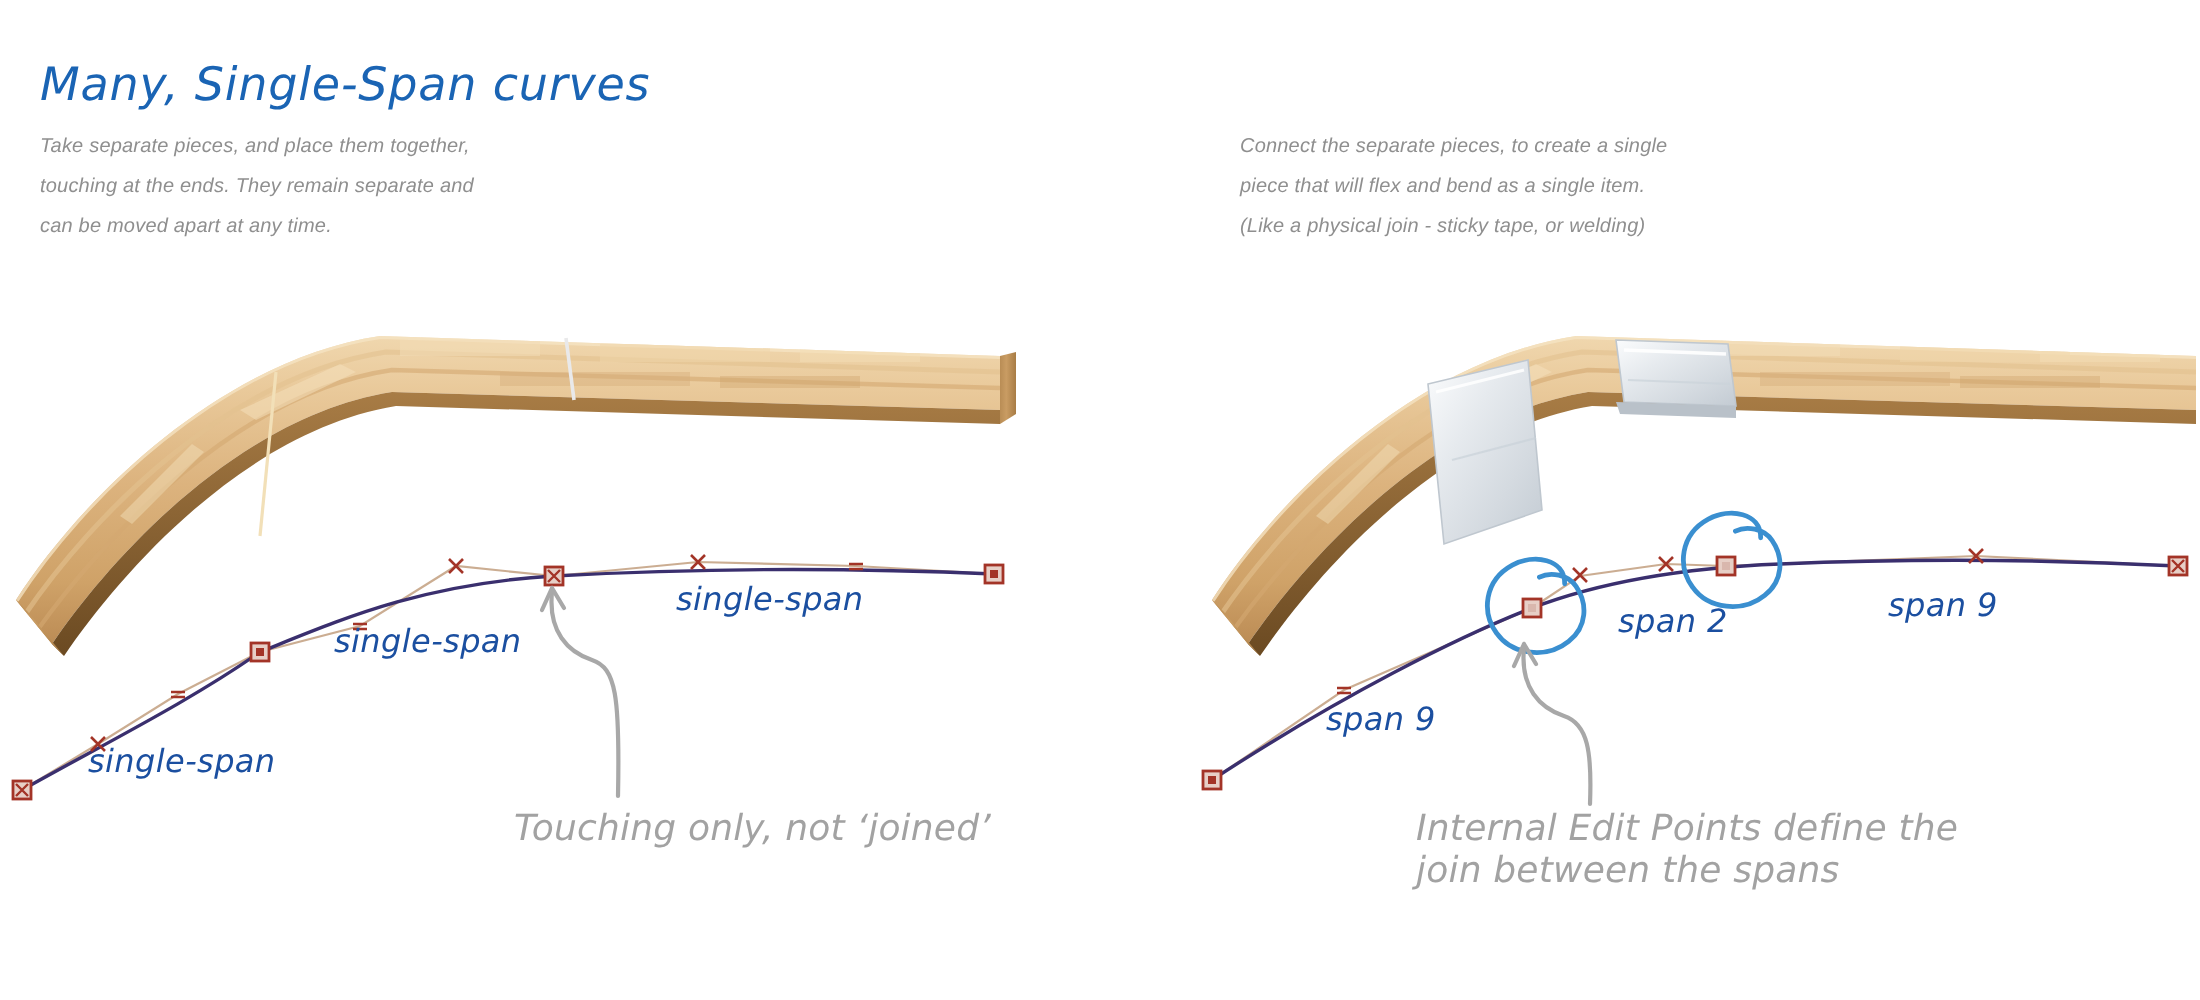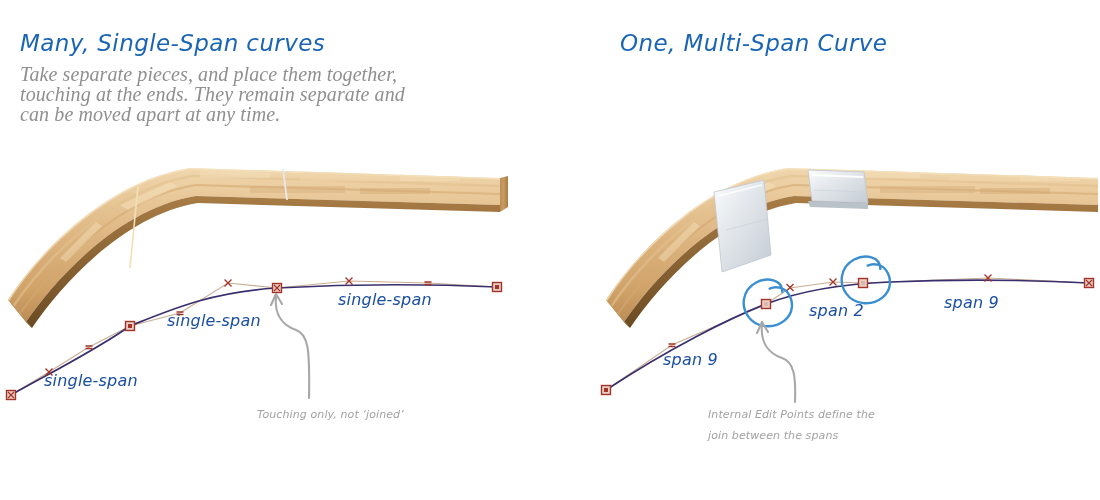--- a/index.html
+++ b/index.html
@@ -29,32 +29,32 @@
     font-family: "DejaVu Sans", sans-serif;
     font-size: 23px;
     font-style: italic;
     font-weight: 400;
     color: #1a64b4;
     letter-spacing: 0.4px;
     white-space: nowrap;
   }
   .body-text {
     position: absolute;
-    font-family: Liberation Serif, serif;
-    font-size: 20px;
+    font-family: Liberation Sans, sans-serif;
+    font-size: 10px;
     font-style: italic;
     color: #8f8f8f;
     line-height: 20px;
     white-space: pre-line;
     letter-spacing: 0.1px;
   }
   .callout-text {
     position: absolute;
     font-family: "DejaVu Sans", sans-serif;
-    font-size: 11px;
+    font-size: 18px;
     font-style: italic;
     color: #a2a2a2;
     line-height: 21px;
     white-space: pre-line;
     letter-spacing: 0.1px;
   }
   .span-label {
     position: absolute;
     font-family: "DejaVu Sans", sans-serif;
     font-size: 16px;
@@ -179,22 +179,24 @@
 
     <div class="span-label" style="left:44px; top:371px;">single-span</div>
     <div class="span-label" style="left:167px; top:311px;">single-span</div>
     <div class="span-label" style="left:338px; top:290px;">single-span</div>
 
     <div class="callout-text" style="left:257px; top:404px;">Touching only, not ‘joined’</div>
   </div>
 
   <div class="panel" id="panel-right">
 
-    <div class="heading" style="left:70px; top:30px;">One, Multi-Span Curve</div>
-
+
+    <div class="body-text" style="left:70px; top:64px;">Connect the separate pieces, to create a single
+piece that will flex and bend as a single item.
+(Like a physical join - sticky tape, or welding)</div>
 
     <svg class="art" viewBox="0 0 550 500">
       <defs>
         <linearGradient id="woodR" x1="0" y1="0" x2="0" y2="1">
           <stop offset="0" stop-color="#f0d7ae"></stop>
           <stop offset="0.18" stop-color="#e9c99a"></stop>
           <stop offset="0.48" stop-color="#dcb37e"></stop>
           <stop offset="0.80" stop-color="#cfa268"></stop>
           <stop offset="1" stop-color="#bc8c55"></stop>
         </linearGradient>

